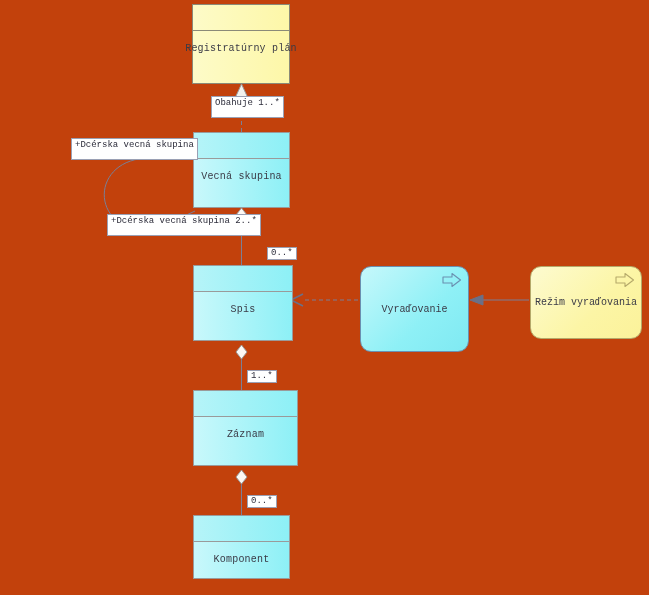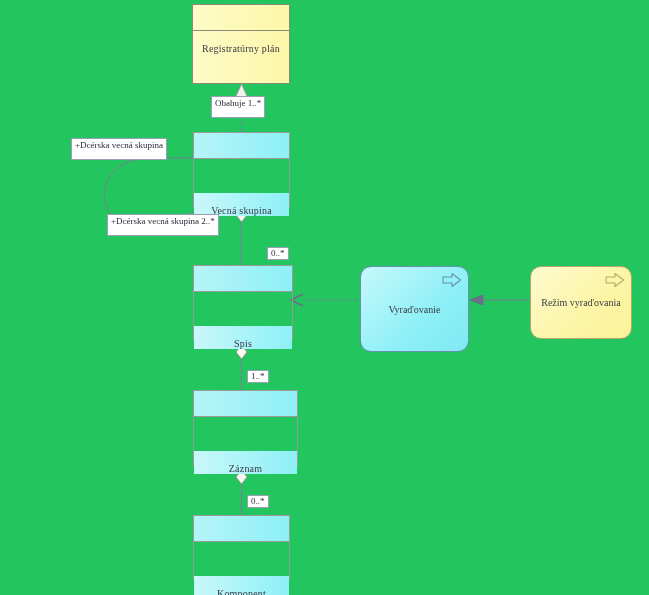--- a/index.html
+++ b/index.html
@@ -4,23 +4,23 @@
 <style>
   html, body {
     margin: 0;
     padding: 0;
     background: #000000;
   }
   #canvas {
     position: relative;
     width: 649px;
     height: 595px;
-    background: #22c55e;
+    background: #c2410c;
     overflow: hidden;
-    font-family: Liberation Serif, serif;
+    font-family: Liberation Mono, monospace;
   }
   
   .uml-class {
     position: absolute;
     box-sizing: border-box;
     border: 1px solid #8a8a78;
     display: flex;
     flex-direction: column;
   }
   .uml-class .hdr {
@@ -46,21 +46,20 @@
   
   .cls-yellow .hdr {
     background: linear-gradient(to right, #fdfbc8, #fdf7a8);
   }
   .cls-yellow .body {
     background: linear-gradient(to right, #fdfbc8, #fdf7a8);
   }
   
   .cls-cyan {
     border: 1px solid #9a9a9a;
-    gap: 34px;
   }
   .cls-cyan .hdr {
     background: linear-gradient(to right, #b6f4f8, #8df0f6);
     border-bottom: 1px solid #9a9a9a;
   }
   .cls-cyan .body {
     background: linear-gradient(to right, #c9f8fb, #8df0f6);
   }
 
   
@@ -189,21 +188,21 @@
     </div>
   </div>
 
   <div class="uml-round round-cyan" style="left:360px; top:266px; width:109px; height:86px;">
     <span class="rname">Vyraďovanie</span>
     <svg class="corner-arrow" viewBox="0 0 20 16">
       <polygon points="1,5 10,5 10,1.5 18.5,8 10,14.5 10,11 1,11" fill="none" stroke="#6a8fb0" stroke-width="1.1" stroke-linejoin="round"></polygon>
     </svg>
   </div>
 
-  <div class="uml-round round-yellow" style="left:530px; top:266px; width:102px; height:73px;">
+  <div class="uml-round round-yellow" style="left:530px; top:266px; width:112px; height:73px;">
     <span class="rname">Režim vyraďovania</span>
     <svg class="corner-arrow" viewBox="0 0 20 16">
       <polygon points="1,5 10,5 10,1.5 18.5,8 10,14.5 10,11 1,11" fill="none" stroke="#b5a96a" stroke-width="1.1" stroke-linejoin="round"></polygon>
     </svg>
   </div>
 
   <div class="edge-label" style="left:211px; top:96px;">Obahuje 1..*</div>
 
   <div class="edge-label" style="left:71px; top:138px;">+Dcérska vecná skupina</div>
 

